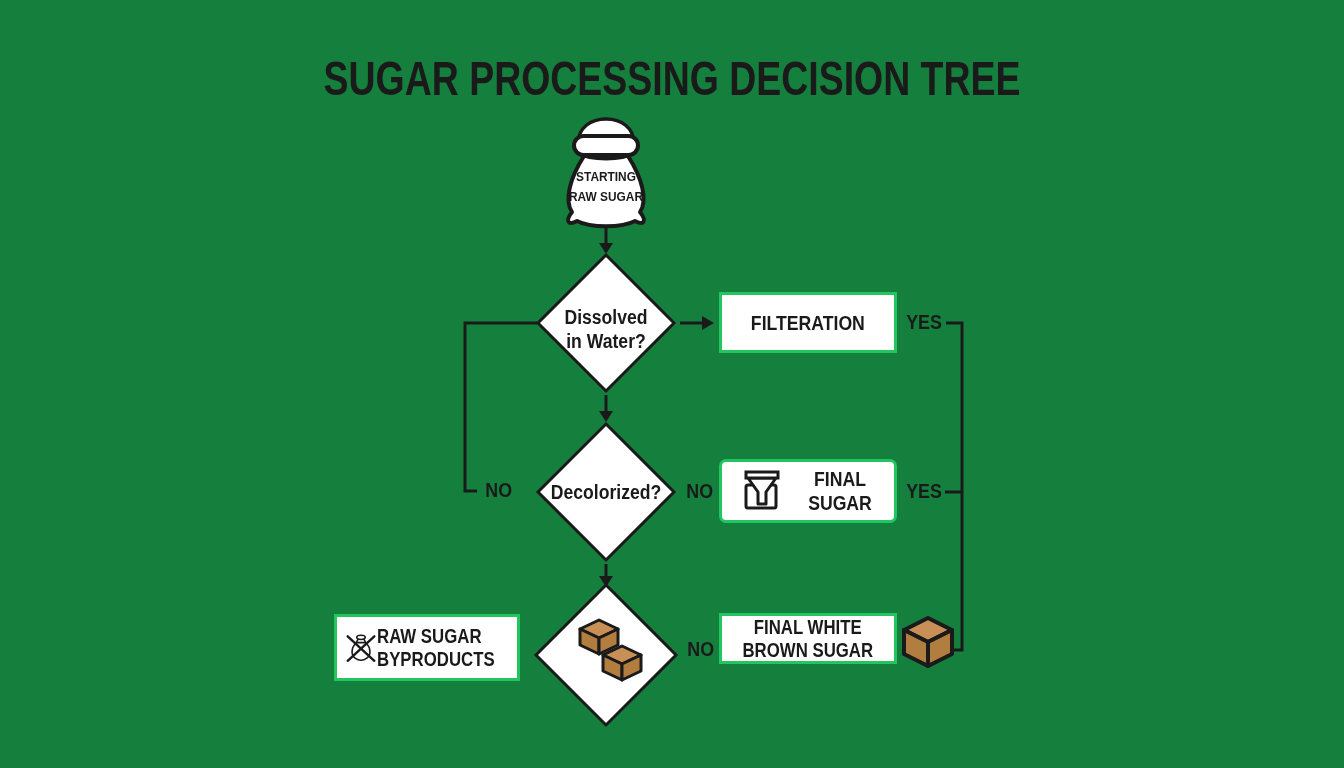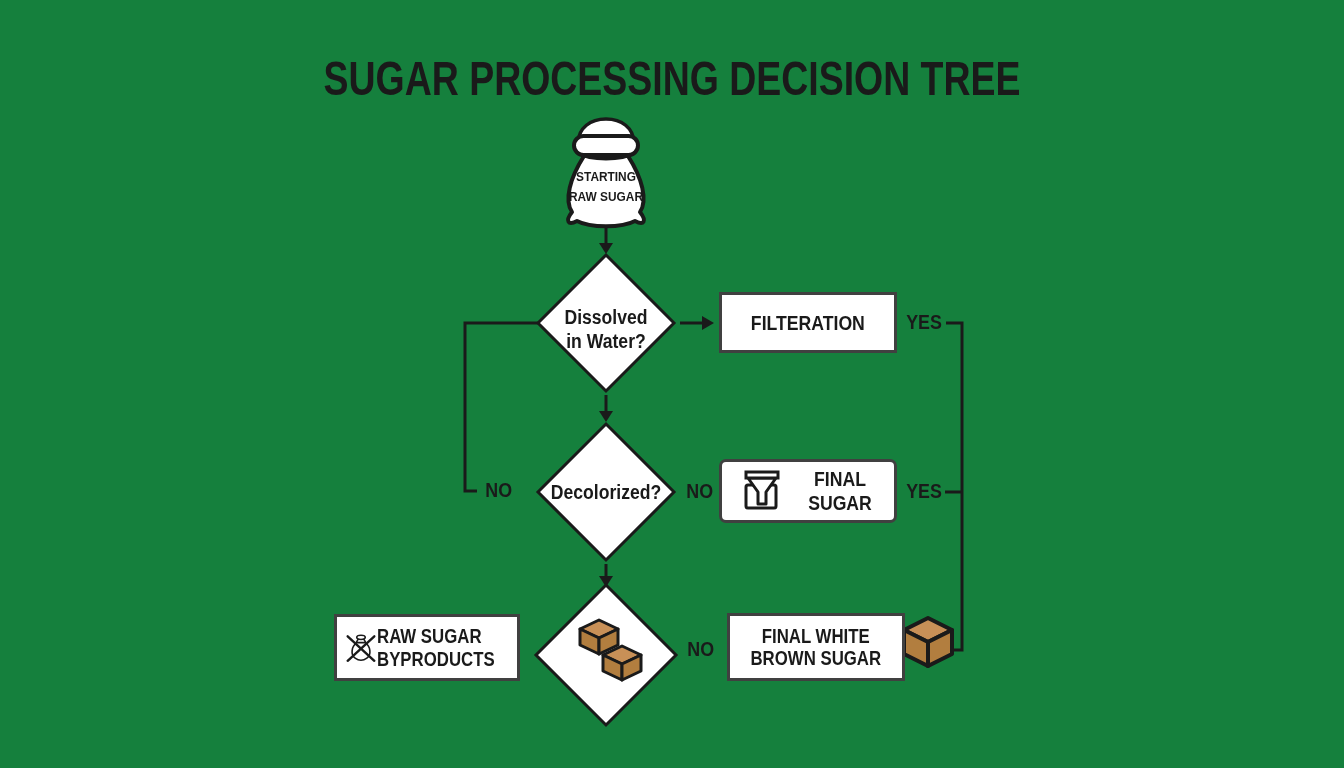--- a/index.html
+++ b/index.html
@@ -9,21 +9,21 @@
   }
   .layer{position:absolute;left:0;top:0;width:1344px;height:768px;}
   .abs{position:absolute;}
   .lbl{font-weight:700;color:#1a1a1a;}
   .title{
     left:0;top:51px;width:1344px;text-align:center;
     font-size:48px;font-weight:700;letter-spacing:0px;
     transform:scaleX(.78);transform-origin:50% 50%;white-space:nowrap;
   }
   .nodebox{
-    position:absolute;border:3px solid #404040;background:#ffffff;
+    position:absolute;border:3px solid #22c55e;background:#ffffff;
     display:flex;align-items:center;justify-content:center;box-sizing:border-box;
   }
   .two-line{line-height:1.12;text-align:center;font-size:21px;font-weight:700;}
   .edge-label{font-size:21px;font-weight:700;transform:scaleX(.85);transform-origin:50% 50%;}
   .bag-text{line-height:1.5;text-align:center;font-size:13.5px;font-weight:700;
     transform:scaleX(.88);transform-origin:50% 50%;}
   .dlabel{text-align:center;font-weight:700;line-height:1.18;font-size:20px;
     transform:scaleX(.88);transform-origin:50% 50%;}
   .boxtext{transform:scaleX(.84);transform-origin:50% 50%;}
   .boxtext-left{transform:scaleX(.84);transform-origin:0 50%;text-align:left;}
@@ -125,21 +125,21 @@
       <path d="M25 12 L21 19 M35 12 L39 19" stroke="#1a1a1a" stroke-width="3" fill="none"></path>
       <path d="M22 19 C 12 26, 10 42, 19 48 C 26 53, 34 53, 41 48 C 50 42, 48 26, 38 19 Z" fill="#ffffff" stroke="#1a1a1a" stroke-width="3" stroke-linejoin="round"></path>
       <path d="M5 7 L55 53 M55 7 L5 53" stroke="#1a1a1a" stroke-width="4.5" stroke-linecap="round" fill="none"></path>
     </svg>
     <div class="two-line boxtext-left" style="font-size:20px;">
       <span class="line">RAW SUGAR</span>
       <span class="line">BYPRODUCTS</span>
     </div>
   </div>
 
-  <div class="nodebox" style="left:719px;top:613px;width:178px;height:68px;margin-left:8px;">
+  <div class="nodebox" style="left:719px;top:613px;width:178px;height:51px;">
     <div class="two-line boxtext" style="font-size:20px;">
       <span class="line">FINAL WHITE</span>
       <span class="line">BROWN SUGAR</span>
     </div>
   </div>
 
   <div class="abs lbl edge-label" style="left:903px;top:310px;">YES</div>
   <div class="abs lbl edge-label" style="left:903px;top:479px;">YES</div>
   <div class="abs lbl edge-label" style="left:483px;top:478px;">NO</div>
   <div class="abs lbl edge-label" style="left:684px;top:479px;">NO</div>

